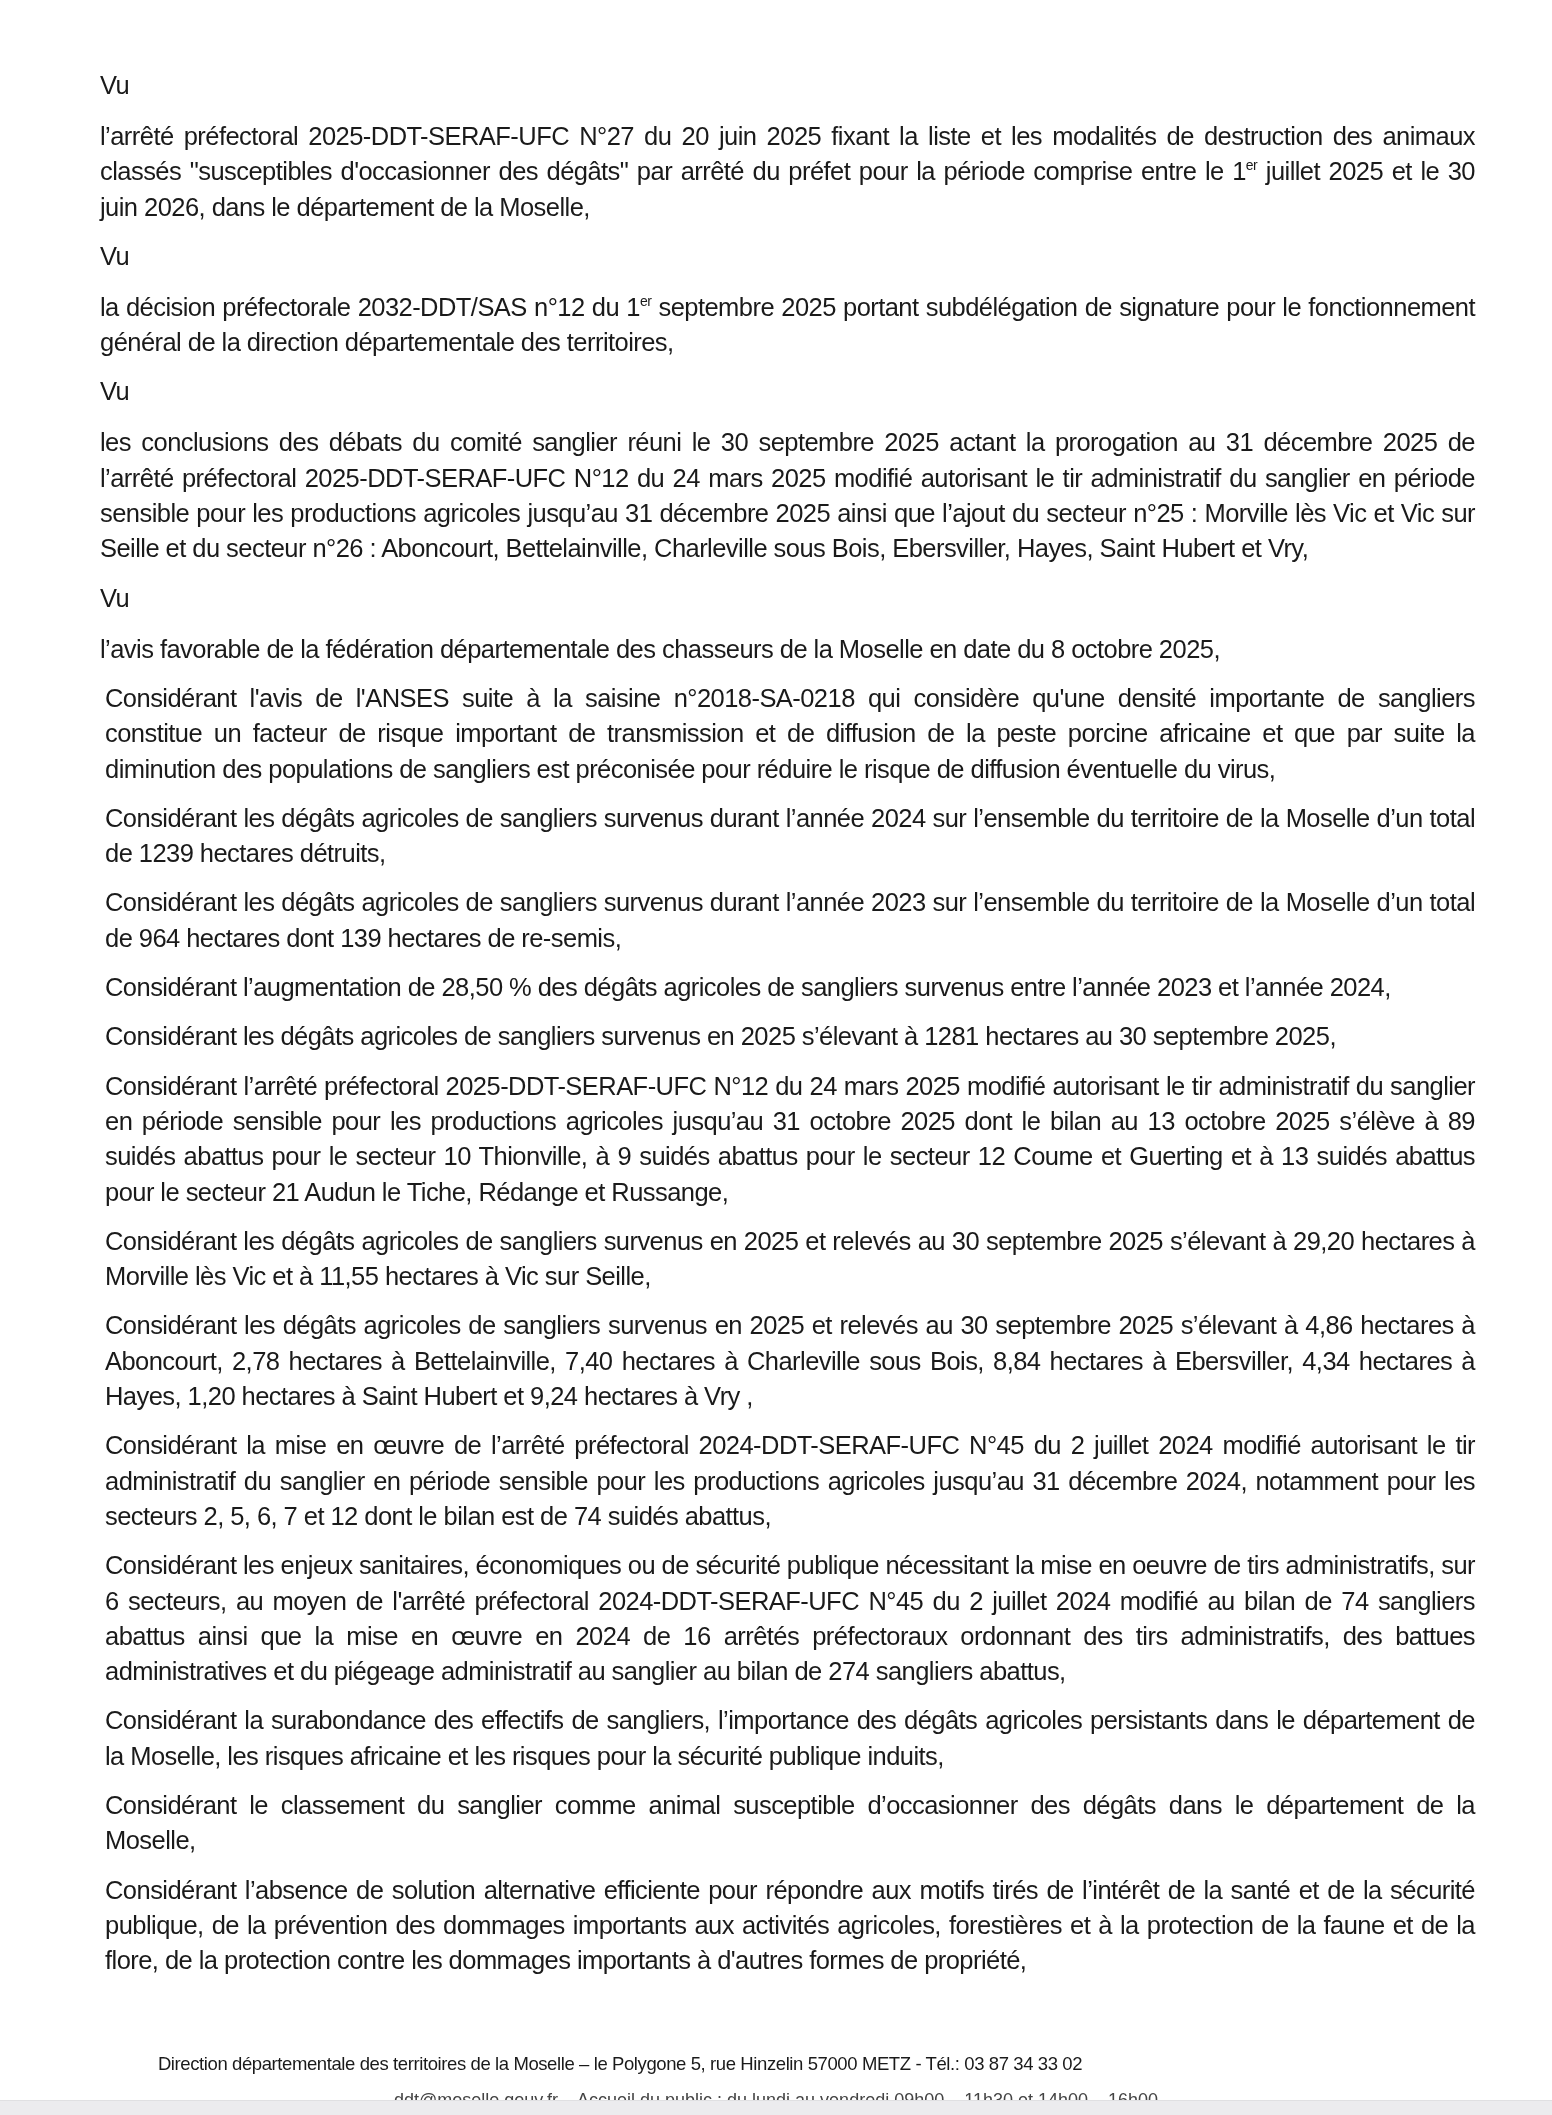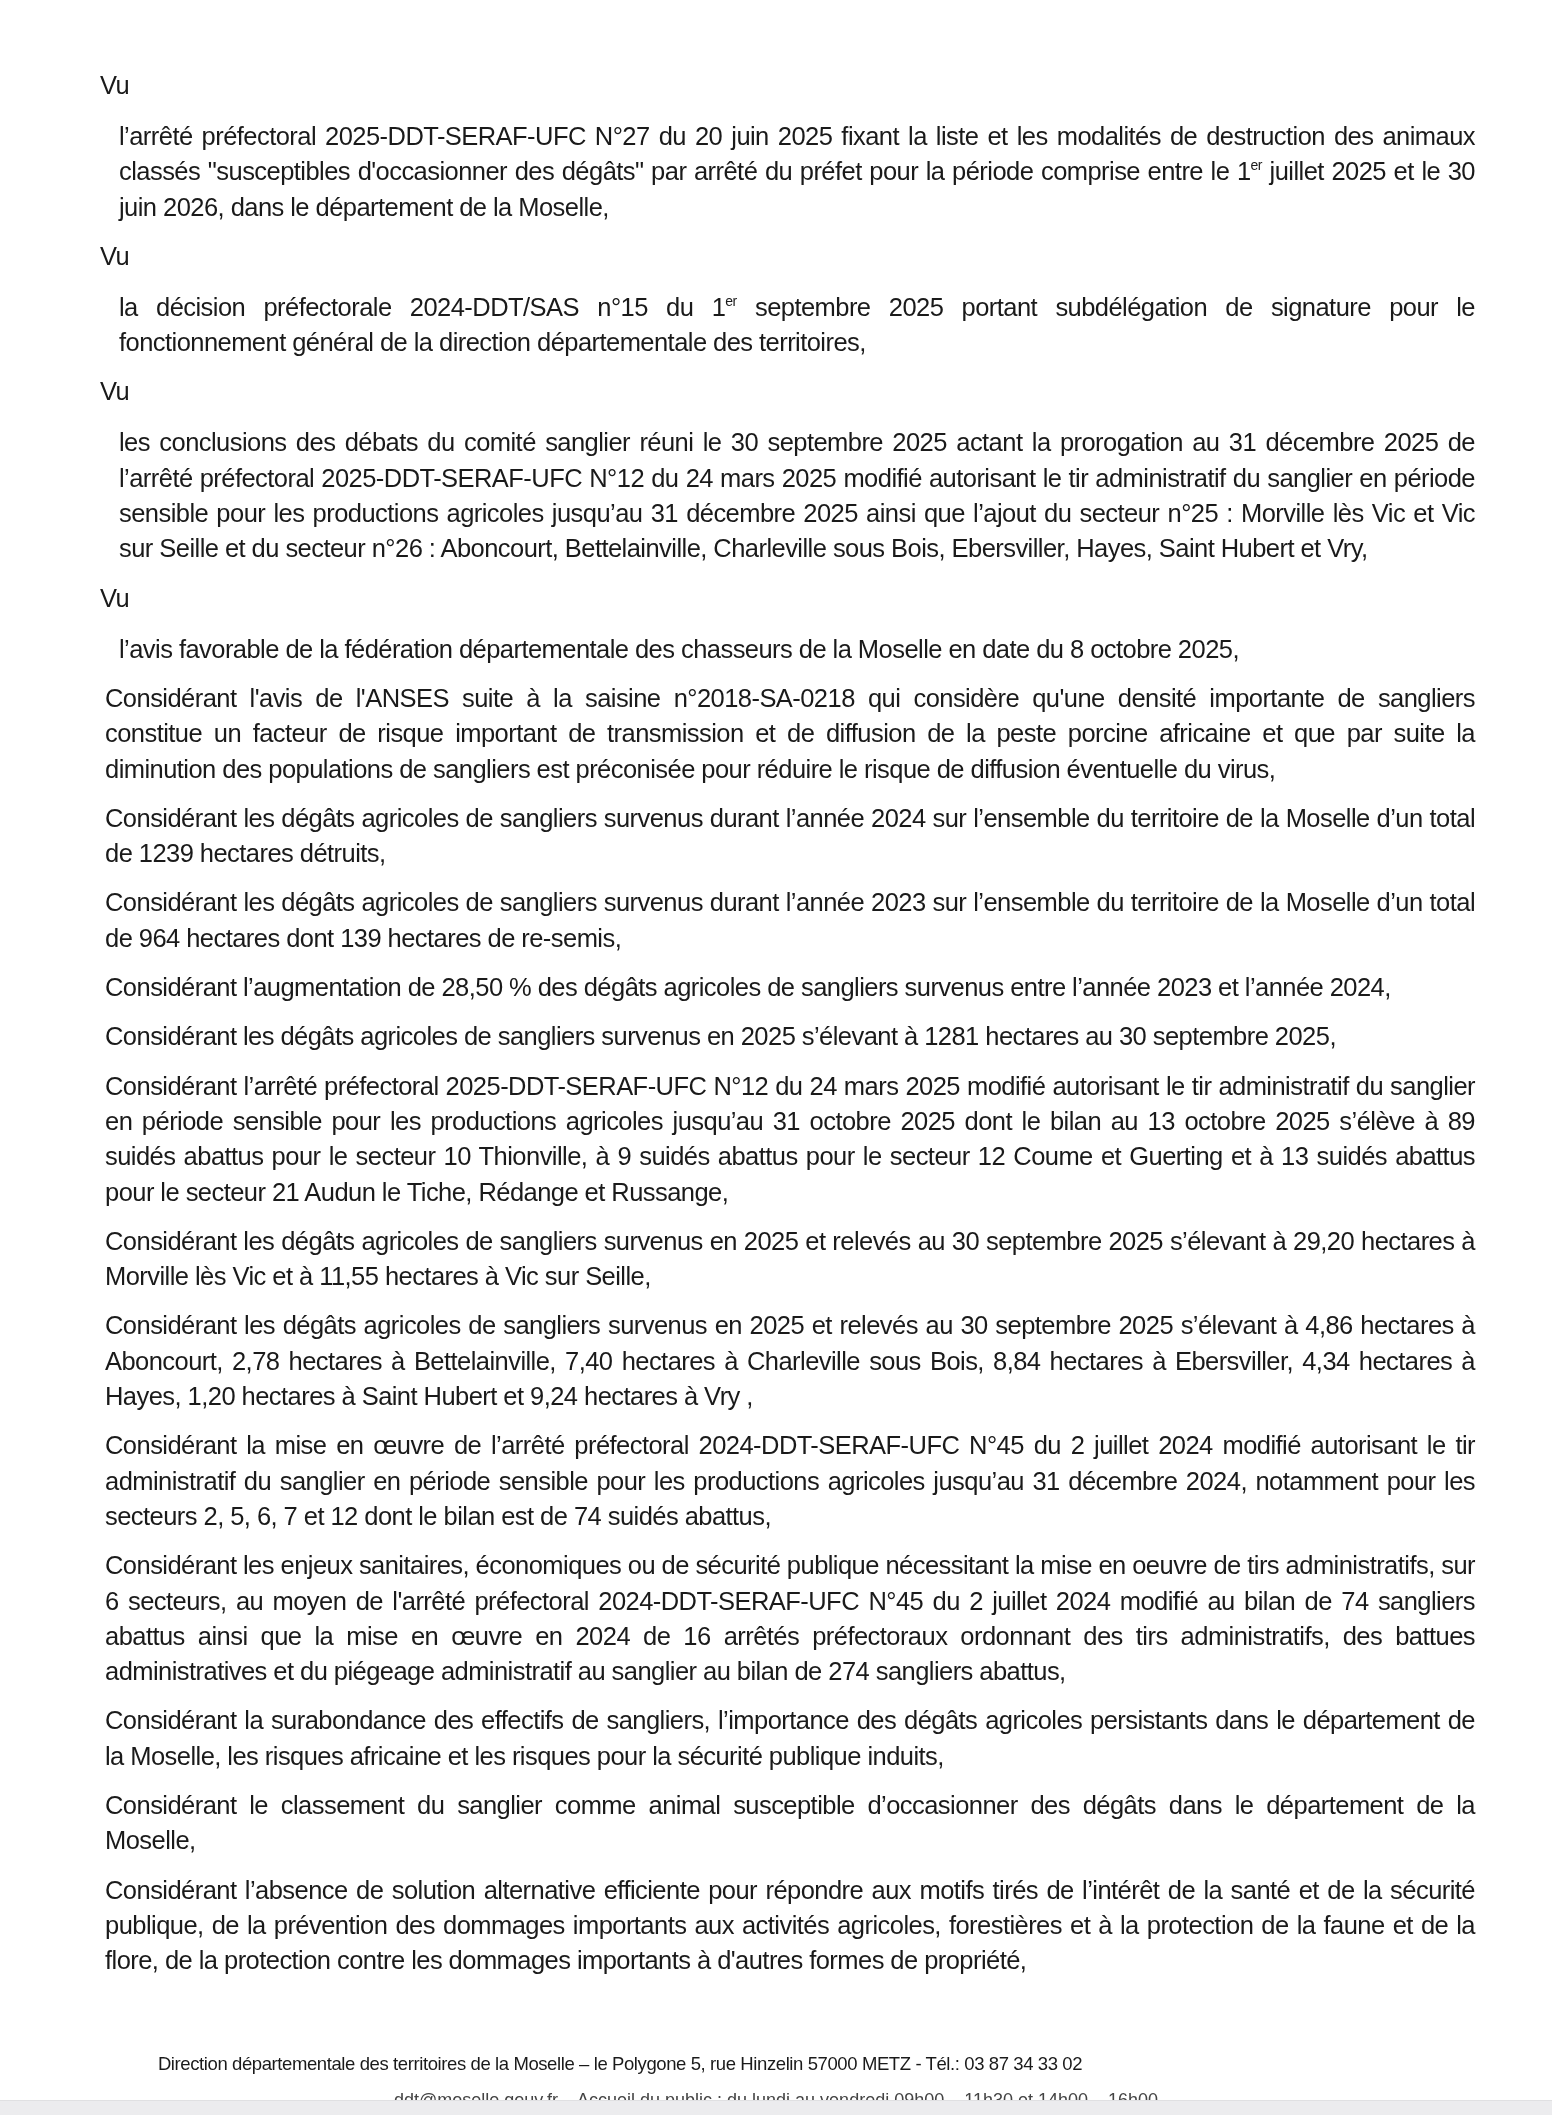--- a/index.html
+++ b/index.html
@@ -38,21 +38,20 @@
       align-items: flex-start;
       flex-direction: column;
     }
     .vu-label {
       flex: 0 0 51px;
       width: 51px;
     }
     .vu-text {
       flex: 1 1 auto;
       text-align: justify;
-      margin-left: 19px;
     }
     .cons {
       padding-left: 5px;
     }
     sup { font-size: 14px; line-height: 0; vertical-align: 10px; }
     .footer {
       position: absolute;
       left: 0;
       width: 1240px;
       top: 2053px;
@@ -92,21 +91,21 @@
 <div class="page">
   <div class="content">
 
     <div class="para vu">
       <span class="vu-label">Vu</span>
       <span class="vu-text"><span>l’arrêté préfectoral 2025-DDT-SERAF-UFC N°27 du 20 juin 2025 fixant la liste et les modalités de destruction des animaux classés "susceptibles d'occasionner des dégâts" par arrêté du préfet pour la période comprise entre le 1</span><sup>er</sup><span> juillet 2025 et le 30 juin 2026, dans le département de la Moselle,</span></span>
     </div>
 
     <div class="para vu">
       <span class="vu-label">Vu</span>
-      <span class="vu-text"><span>la décision préfectorale 2024-DDT/SAS n°15 du 1</span><sup>er</sup><span> septembre 2025 portant subdélégation de signature pour le fonctionnement général de la direction départementale des territoires,</span></span>
+      <span class="vu-text"><span>la décision préfectorale 2032-DDT/SAS n°12 du 1</span><sup>er</sup><span> septembre 2025 portant subdélégation de signature pour le fonctionnement général de la direction départementale des territoires,</span></span>
     </div>
 
     <div class="para vu">
       <span class="vu-label">Vu</span>
       <span class="vu-text">les conclusions des débats du comité sanglier réuni le 30 septembre 2025 actant la prorogation au 31 décembre 2025 de l’arrêté préfectoral 2025-DDT-SERAF-UFC N°12 du 24 mars 2025 modifié autorisant le tir administratif du sanglier en période sensible pour les productions agricoles jusqu’au 31 décembre 2025 ainsi que l’ajout du secteur n°25 : Morville lès Vic et Vic sur Seille et du secteur n°26 : Aboncourt, Bettelainville, Charleville sous Bois, Ebersviller, Hayes, Saint Hubert et Vry,</span>
     </div>
 
     <div class="para vu">
       <span class="vu-label">Vu</span>
       <span class="vu-text">l’avis favorable de la fédération départementale des chasseurs de la Moselle en date du 8 octobre 2025,</span>

